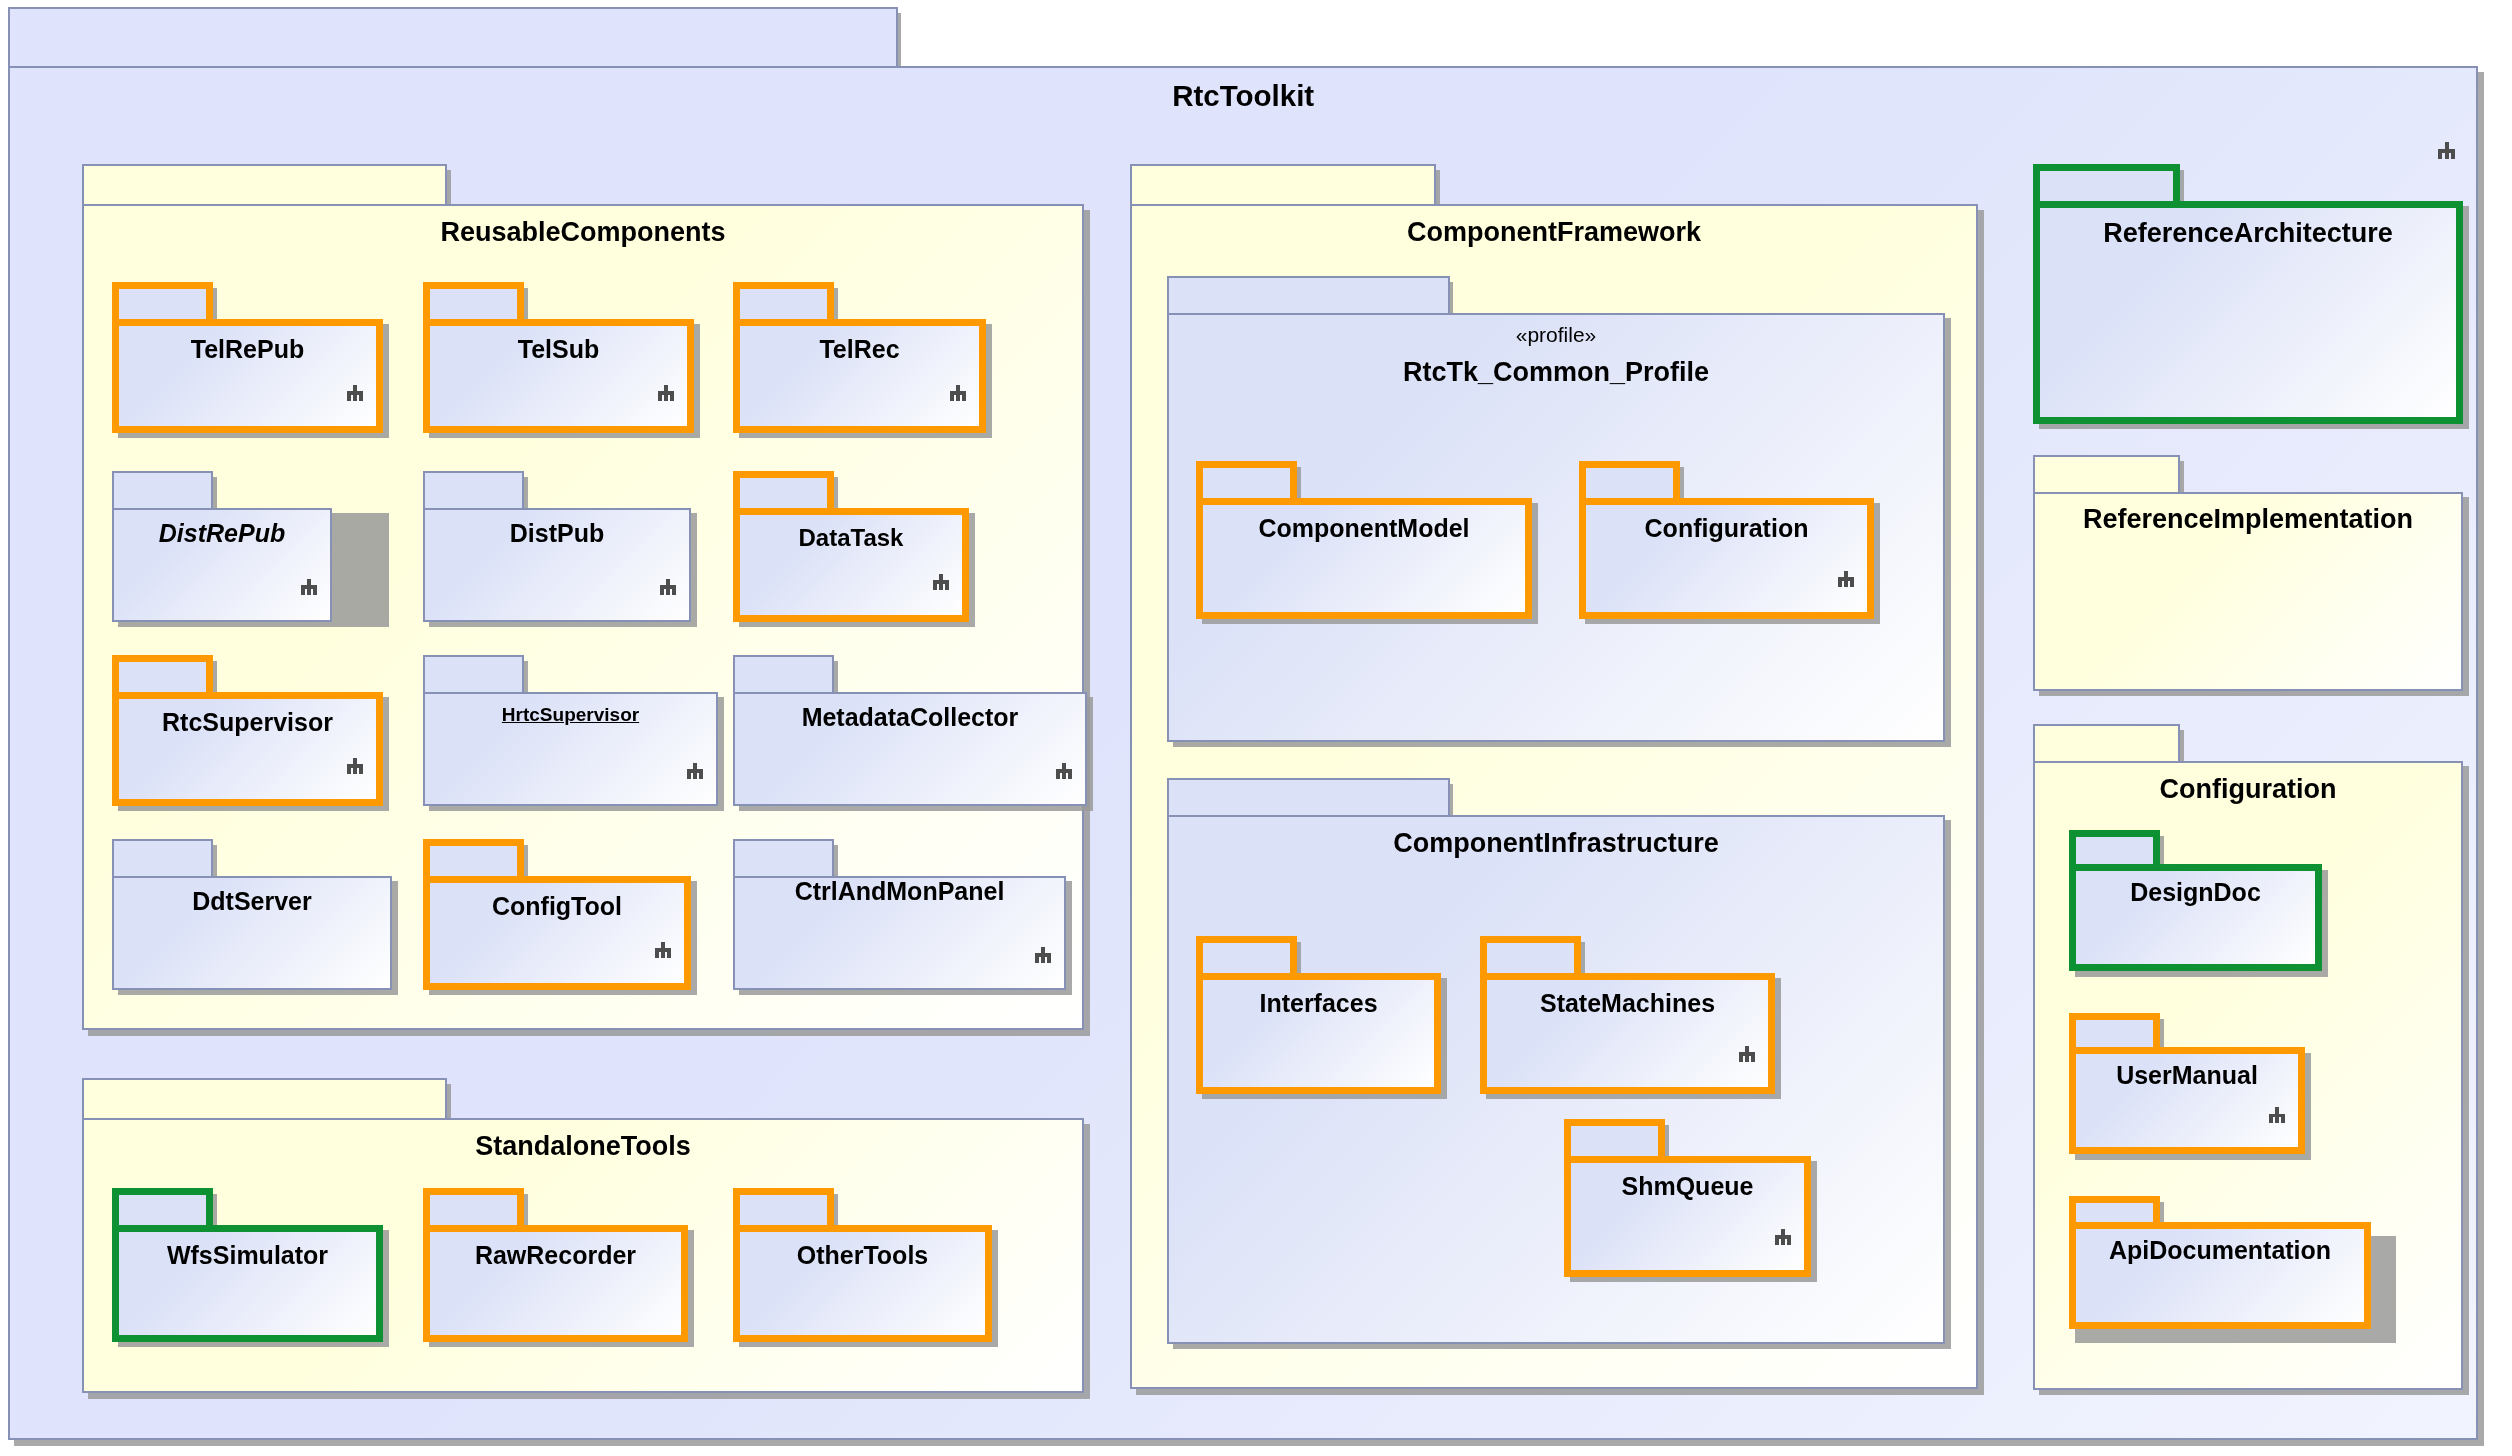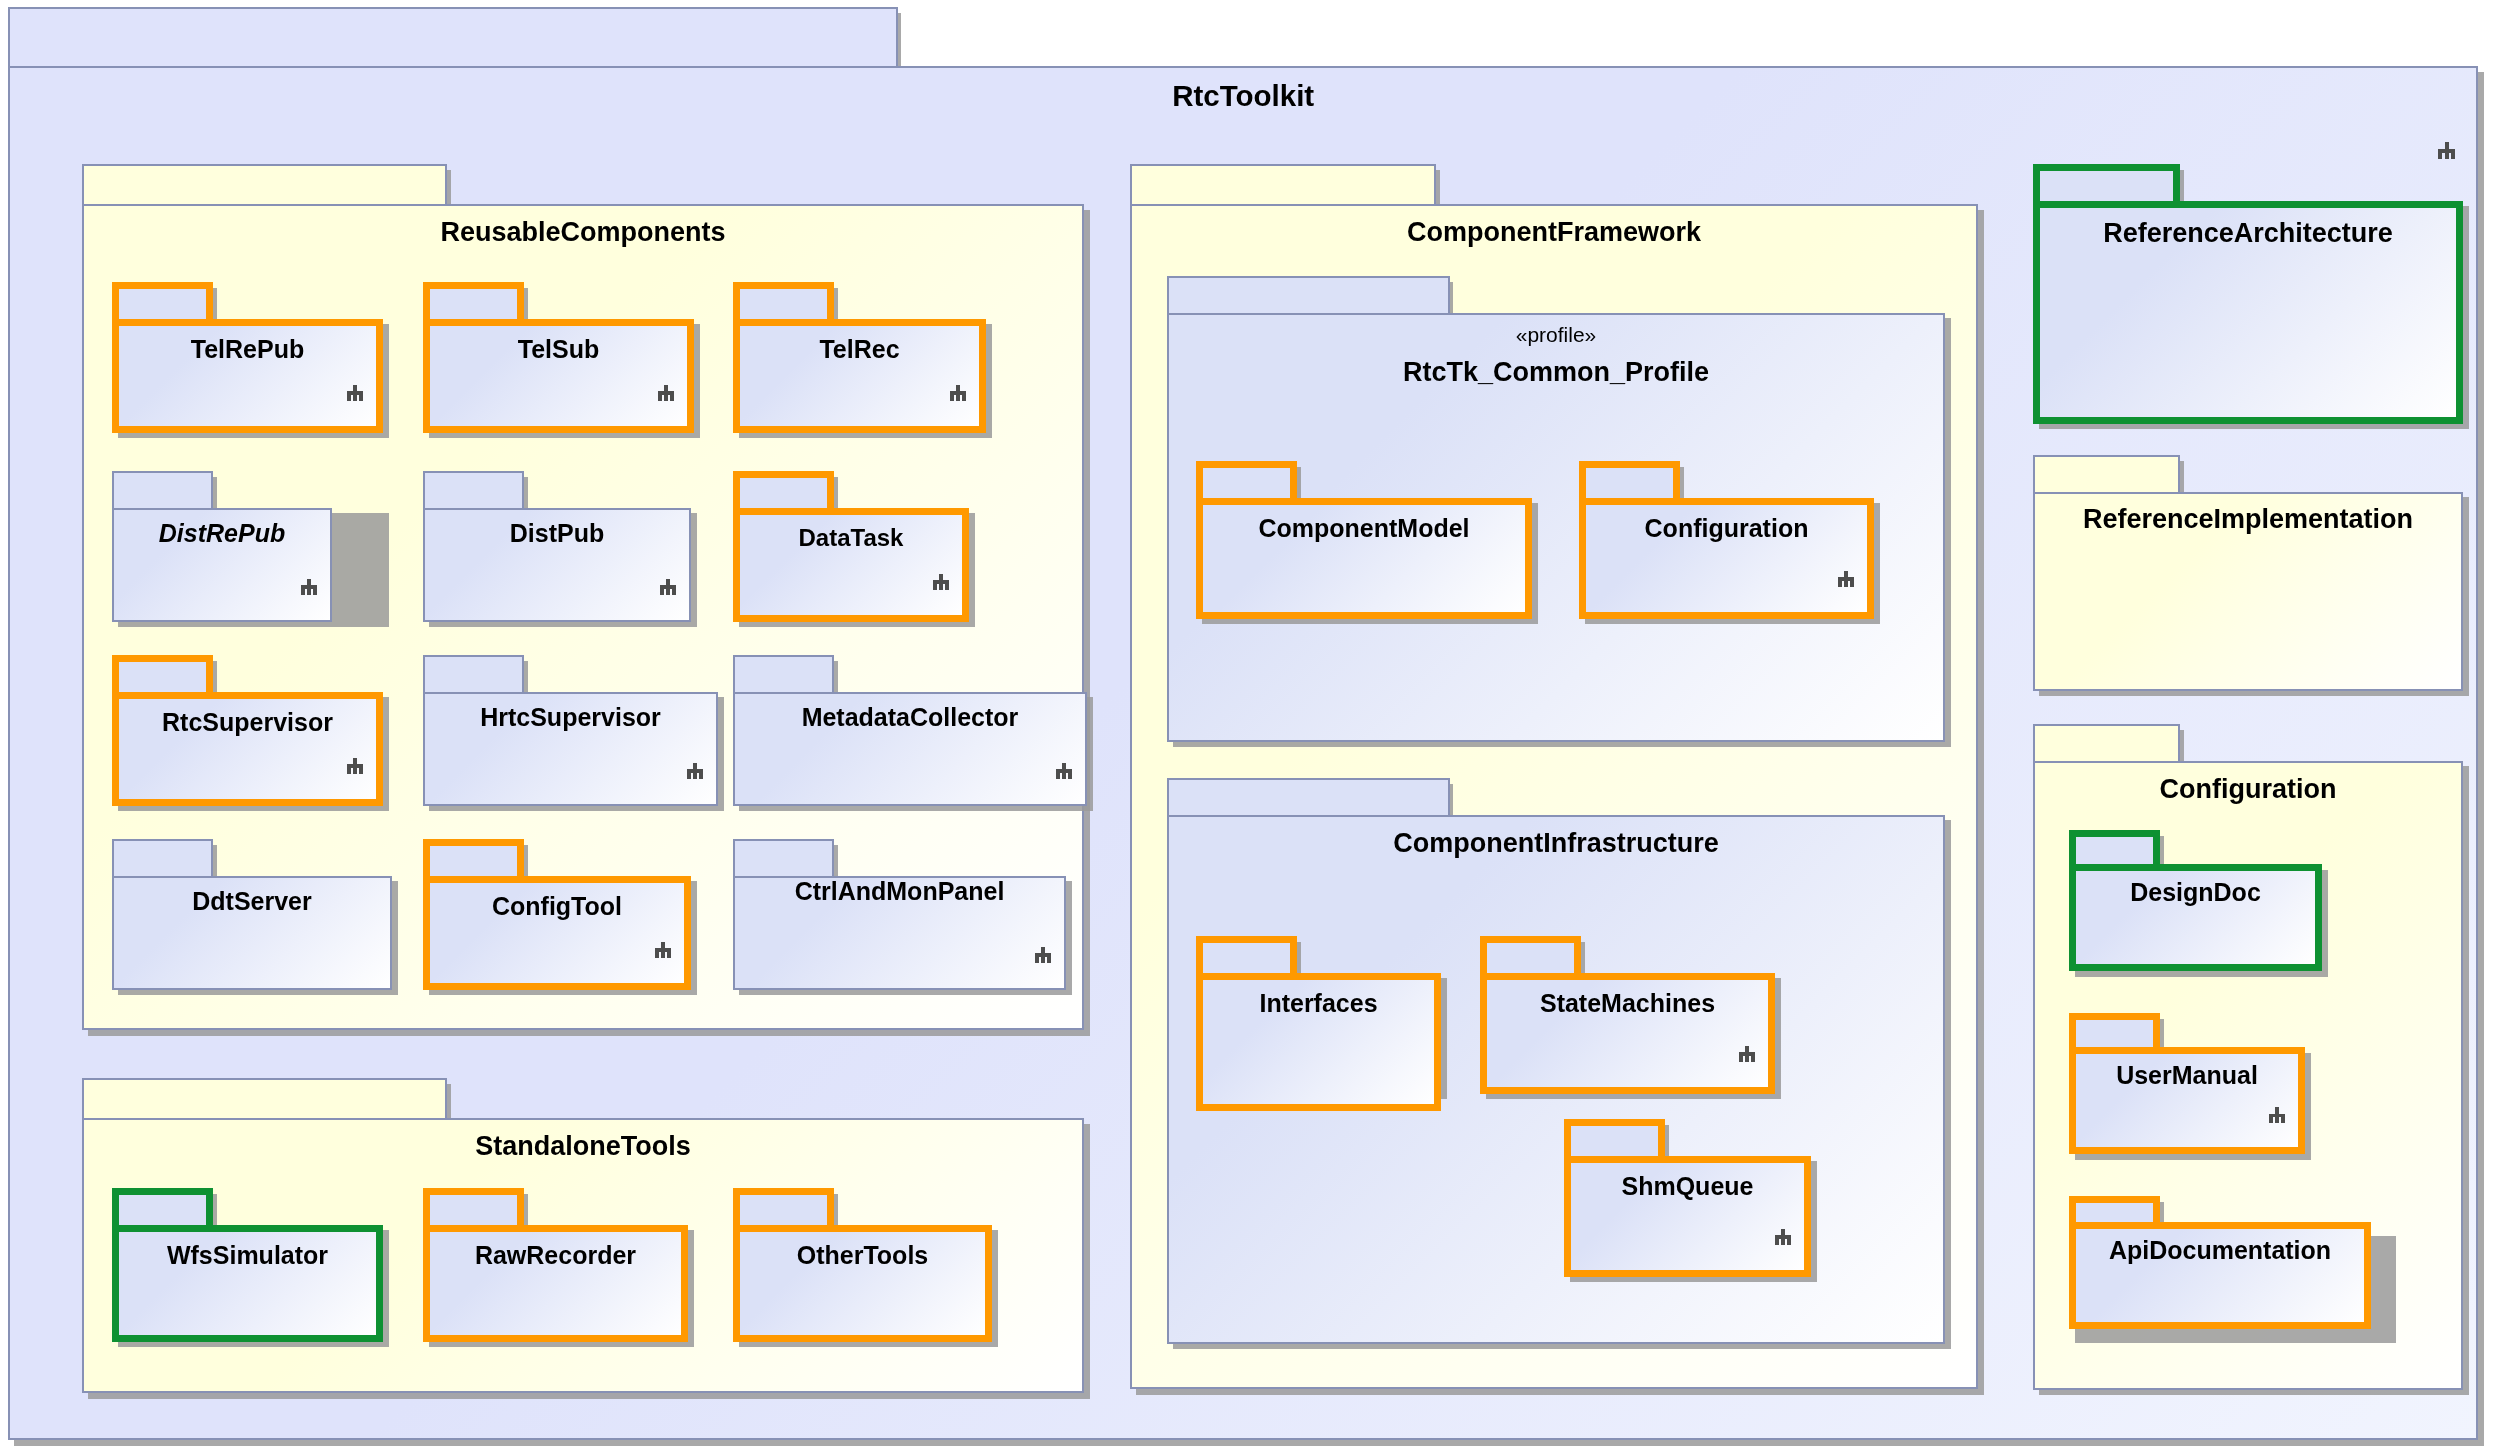--- a/index.html
+++ b/index.html
@@ -155,21 +155,21 @@
           <i style="left: 6.3px; top: 6.8px; width: 3.9px; height: 9.7px;"></i>
           <i style="left: 12.6px; top: 6.8px; width: 3.9px; height: 9.7px;"></i>
         </span>
       </div>
     </div>
     <div class="pkg" style="left: 423px; top: 655px; width: 295px; height: 150px;">
       <div class="shadow" style="left: 99px; top: 5.9px; width: 5.9px; height: 33px;"></div>
       <div class="shadow" style="left: 5.9px; top: 42px; width: 295px; height: 114px;"></div>
       <div class="tab" style="width: 101px; height: 39px; background: rgb(219, 225, 247); border-top: 2.9px solid rgb(135, 145, 181); border-right: 2.9px solid rgb(135, 145, 181); border-bottom: none; border-left: 2.9px solid rgb(135, 145, 181); border-image: initial;"></div>
       <div class="body" style="top: 37px; width: 295px; height: 114px; background: linear-gradient(135deg, rgb(219, 225, 247) 0%, rgb(219, 225, 247) 28%, rgb(255, 255, 255) 100%); border: 2.9px solid rgb(135, 145, 181);">
-        <div class="label" style="top: 10.6px; font-size: 25px;">HrtcSupervisor</div>
+        <div class="label" style="top: 10.6px; font-size: 19px; text-decoration: underline;">HrtcSupervisor</div>
         <span class="tree-icon" style="right: 13px; bottom: 25px; width: 16.4px; height: 16.4px;">
           <i style="left: 0px; top: 6.8px; width: 16.4px; height: 3.4px;"></i>
           <i style="left: 6.3px; top: 0px; width: 3.9px; height: 7.7px;"></i>
           <i style="left: 0px; top: 6.8px; width: 3.9px; height: 9.7px;"></i>
           <i style="left: 6.3px; top: 6.8px; width: 3.9px; height: 9.7px;"></i>
           <i style="left: 12.6px; top: 6.8px; width: 3.9px; height: 9.7px;"></i>
         </span>
       </div>
     </div>
     <div class="pkg" style="left: 733px; top: 655px; width: 354px; height: 150px;">
@@ -302,21 +302,21 @@
       <div class="shadow" style="left: 5.9px; top: 42px; width: 778px; height: 529px;"></div>
       <div class="tab" style="width: 283px; height: 39px; background: rgb(219, 225, 247); border-top: 2.9px solid rgb(135, 145, 181); border-right: 2.9px solid rgb(135, 145, 181); border-bottom: none; border-left: 2.9px solid rgb(135, 145, 181); border-image: initial;"></div>
       <div class="body" style="top: 37px; width: 778px; height: 529px; background: linear-gradient(135deg, rgb(219, 225, 247) 0%, rgb(219, 225, 247) 28%, rgb(255, 255, 255) 100%); border: 2.9px solid rgb(135, 145, 181);">
         <div class="label" style="top: 13px; font-size: 27px;">ComponentInfrastructure</div>
       </div>
     </div>
     <div class="pkg" style="left: 1196px; top: 936px; width: 245px; height: 158px;">
       <div class="shadow" style="left: 99px; top: 5.9px; width: 5.9px; height: 33px;"></div>
       <div class="shadow" style="left: 5.9px; top: 42px; width: 245px; height: 121px;"></div>
       <div class="tab" style="width: 101px; height: 44px; background: rgb(219, 225, 247); border-top: 7.7px solid rgb(255, 153, 0); border-right: 7.7px solid rgb(255, 153, 0); border-bottom: none; border-left: 7.7px solid rgb(255, 153, 0); border-image: initial;"></div>
-      <div class="body" style="top: 37px; width: 245px; height: 138px; background: linear-gradient(135deg, rgb(219, 225, 247) 0%, rgb(219, 225, 247) 28%, rgb(255, 255, 255) 100%); border: 7.7px solid rgb(255, 153, 0);">
+      <div class="body" style="top: 37px; width: 245px; height: 121px; background: linear-gradient(135deg, rgb(219, 225, 247) 0%, rgb(219, 225, 247) 28%, rgb(255, 255, 255) 100%); border: 7.7px solid rgb(255, 153, 0);">
         <div class="label" style="top: 10.6px; font-size: 25px;">Interfaces</div>
       </div>
     </div>
     <div class="pkg" style="left: 1480px; top: 936px; width: 295px; height: 158px;">
       <div class="shadow" style="left: 99px; top: 5.9px; width: 5.9px; height: 33px;"></div>
       <div class="shadow" style="left: 5.9px; top: 42px; width: 295px; height: 121px;"></div>
       <div class="tab" style="width: 101px; height: 44px; background: rgb(219, 225, 247); border-top: 7.7px solid rgb(255, 153, 0); border-right: 7.7px solid rgb(255, 153, 0); border-bottom: none; border-left: 7.7px solid rgb(255, 153, 0); border-image: initial;"></div>
       <div class="body" style="top: 37px; width: 295px; height: 121px; background: linear-gradient(135deg, rgb(219, 225, 247) 0%, rgb(219, 225, 247) 28%, rgb(255, 255, 255) 100%); border: 7.7px solid rgb(255, 153, 0);">
         <div class="label" style="top: 10.6px; font-size: 25px;">StateMachines</div>
         <span class="tree-icon" style="right: 13px; bottom: 25px; width: 16.4px; height: 16.4px;">

